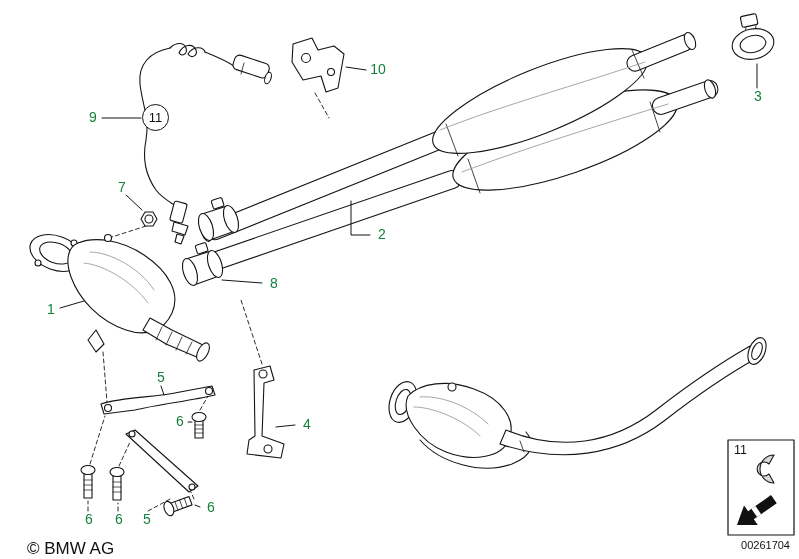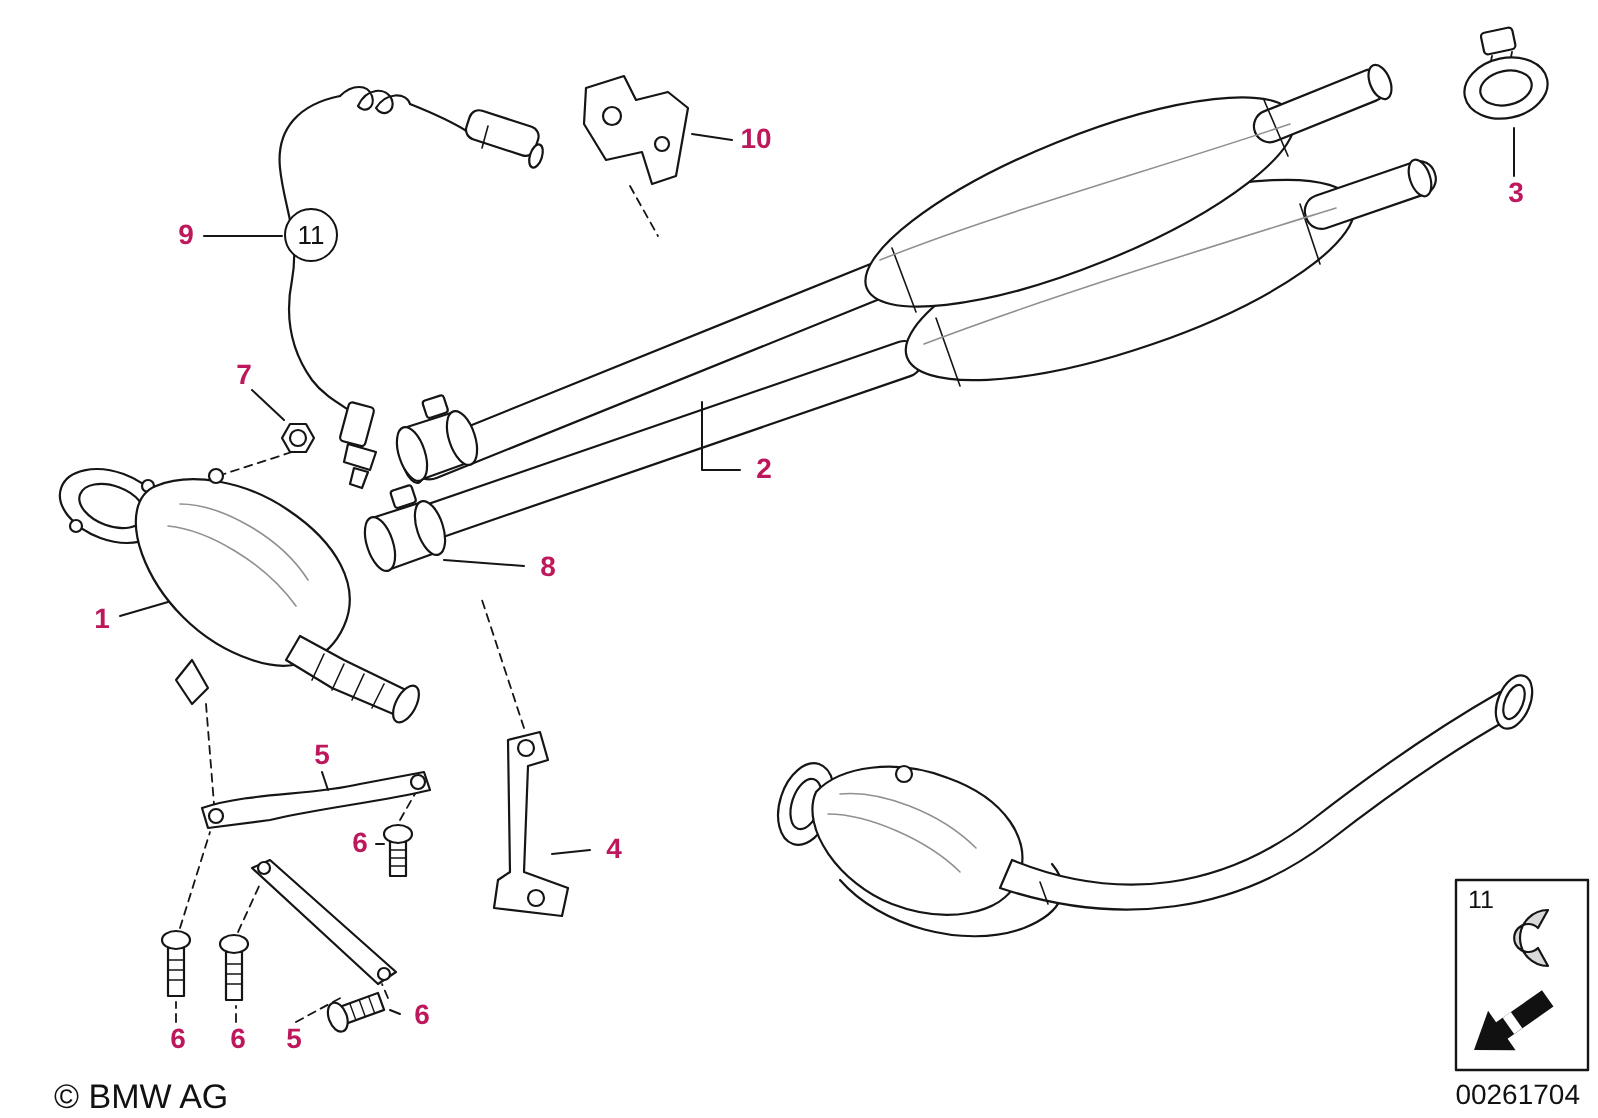--- a/index.html
+++ b/index.html
@@ -2,30 +2,30 @@
 <html><head>
 <meta charset="utf-8">
 <style>
   * { margin:0; padding:0; box-sizing:border-box; }
   html, body { width:799px; height:559px; overflow:hidden; background:#fff; }
   body { font-family:"Liberation Sans", sans-serif; color:#111; }
   .page { position:relative; width:799px; height:559px; background:#fff; }
   .art  { position:absolute; left:0; top:0; }
   .callout {
     position:absolute; width:26px; text-align:center;
-    font-size:14px; font-weight:700; color:#be185d; cursor:default;
+    font-size:14px; font-weight:400; color:#15803d; cursor:default;
   }
   .balloon {
     position:absolute; width:27px; height:27px; border:1.4px solid #111;
     border-radius:50%; font-size:13px; line-height:25px; text-align:center;
     background:#fff;
   }
   .inset-label { position:absolute; font-size:12.5px; color:#111; }
   .copyright  { position:absolute; left:27px;  top:539px; font-size:17px; color:#111; }
-  .docnum     { position:absolute; right:9px;  top:539px; font-size:14px; color:#111; }
+  .docnum     { position:absolute; right:9px;  top:539px; font-size:11px; color:#111; }
 </style>
 </head>
 <body>
 
 <div class="page">
 
   <svg class="art" width="799" height="559" viewBox="0 0 799 559">
     <g stroke="#151515" stroke-width="1.1" fill="none" stroke-linecap="round" stroke-linejoin="round">
 
       <g stroke-width="0.9" stroke-dasharray="4 3">

